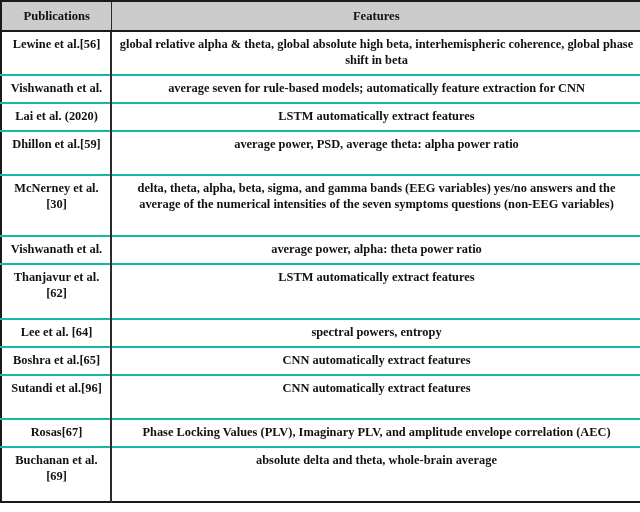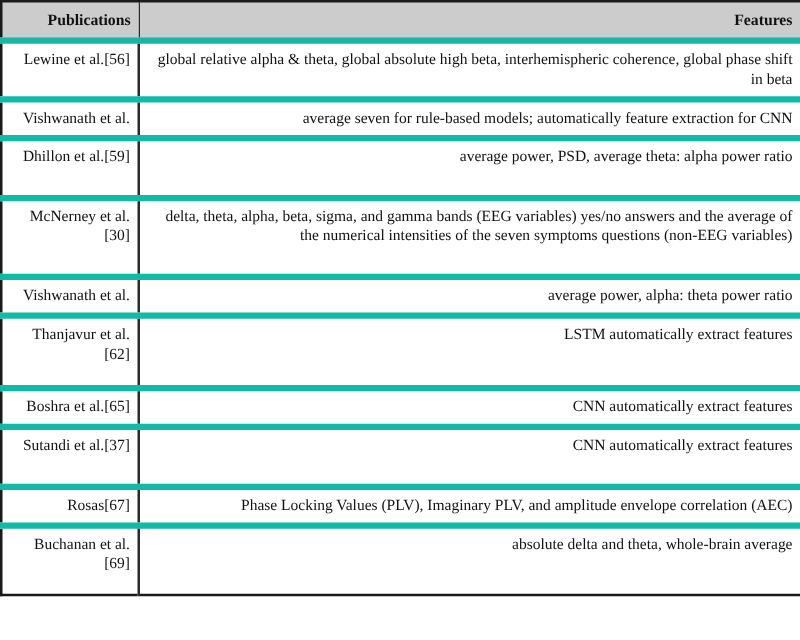--- a/index.html
+++ b/index.html
@@ -25,43 +25,44 @@
     table-layout: fixed;
     border: 2px solid #1a1a1a;
   }
   table.pub-table col.col-pub { width: 110px; }
   table.pub-table col.col-feat { width: 530px; }
 
   table.pub-table th,
   table.pub-table td {
     border: 1px solid #2b2b2b;
     vertical-align: top;
-    text-align: right;
+    text-align: center;
     padding: 5px 6px 5px 7px;
     font-size: 12.4px;
     line-height: 1.28;
     word-wrap: break-word;
     overflow-wrap: break-word;
     hyphens: none;
   }
   table.pub-table thead th {
     background: #cccccc;
     font-weight: bold;
     font-size: 12.6px;
     padding-top: 6px;
     padding-bottom: 6px;
     border-bottom: 2px solid #1a1a1a;
   }
   table.pub-table tbody td.cell-pub {
     border-right: 2px solid #2b2b2b;
     white-space: normal;
   }
   table.pub-table tbody tr td {
-    border-top: 5px solid #14b8a6;
+    border-top: 2px solid #14b8a6;
     border-bottom: 1px solid #2b2b2b;
+    font-weight: bold;
   }
   
   table.pub-table tbody tr.two-line td {
     padding-bottom: 22px;
   }
   table.pub-table tbody tr.tall td {
     padding-bottom: 16px;
     margin-top: 36px;
   }
 </style>
@@ -82,42 +83,50 @@
     </thead>
     <tbody id="table-body">
         <tr>
           <td class="cell-pub">Lewine et al.[56]</td>
           <td class="cell-feat">global relative alpha &amp; theta, global absolute high beta, interhemispheric coherence, global phase shift in beta</td>
         </tr>
         <tr>
           <td class="cell-pub">Vishwanath et al.</td>
           <td class="cell-feat">average seven for rule-based models; automatically feature extraction for CNN</td>
         </tr>
+        <tr>
+          <td class="cell-pub">Lai et al. (2020)</td>
+          <td class="cell-feat">LSTM automatically extract features</td>
+        </tr>
         <tr class="two-line">
           <td class="cell-pub">Dhillon et al.[59]</td>
           <td class="cell-feat">average power, PSD, average theta: alpha power ratio</td>
         </tr>
         <tr class="two-line">
           <td class="cell-pub">McNerney et al.[30]</td>
           <td class="cell-feat">delta, theta, alpha, beta, sigma, and gamma bands (EEG variables) yes/no answers and the average of the numerical intensities of the seven symptoms questions (non-EEG variables)</td>
         </tr>
         <tr>
           <td class="cell-pub">Vishwanath et al.</td>
           <td class="cell-feat">average power, alpha: theta power ratio</td>
         </tr>
         <tr class="tall">
           <td class="cell-pub">Thanjavur et al.[62]</td>
           <td class="cell-feat">LSTM automatically extract features</td>
         </tr>
         <tr>
+          <td class="cell-pub">Lee et al. [64]</td>
+          <td class="cell-feat">spectral powers, entropy</td>
+        </tr>
+        <tr>
           <td class="cell-pub">Boshra et al.[65]</td>
           <td class="cell-feat">CNN automatically extract features</td>
         </tr>
         <tr class="two-line">
-          <td class="cell-pub">Sutandi et al.[37]</td>
+          <td class="cell-pub">Sutandi et al.[96]</td>
           <td class="cell-feat">CNN automatically extract features</td>
         </tr>
         <tr>
           <td class="cell-pub">Rosas[67]</td>
           <td class="cell-feat">Phase Locking Values (PLV), Imaginary PLV, and amplitude envelope correlation (AEC)</td>
         </tr>
         <tr class="tall">
           <td class="cell-pub">Buchanan et al.[69]</td>
           <td class="cell-feat">absolute delta and theta, whole-brain average</td>
         </tr>

